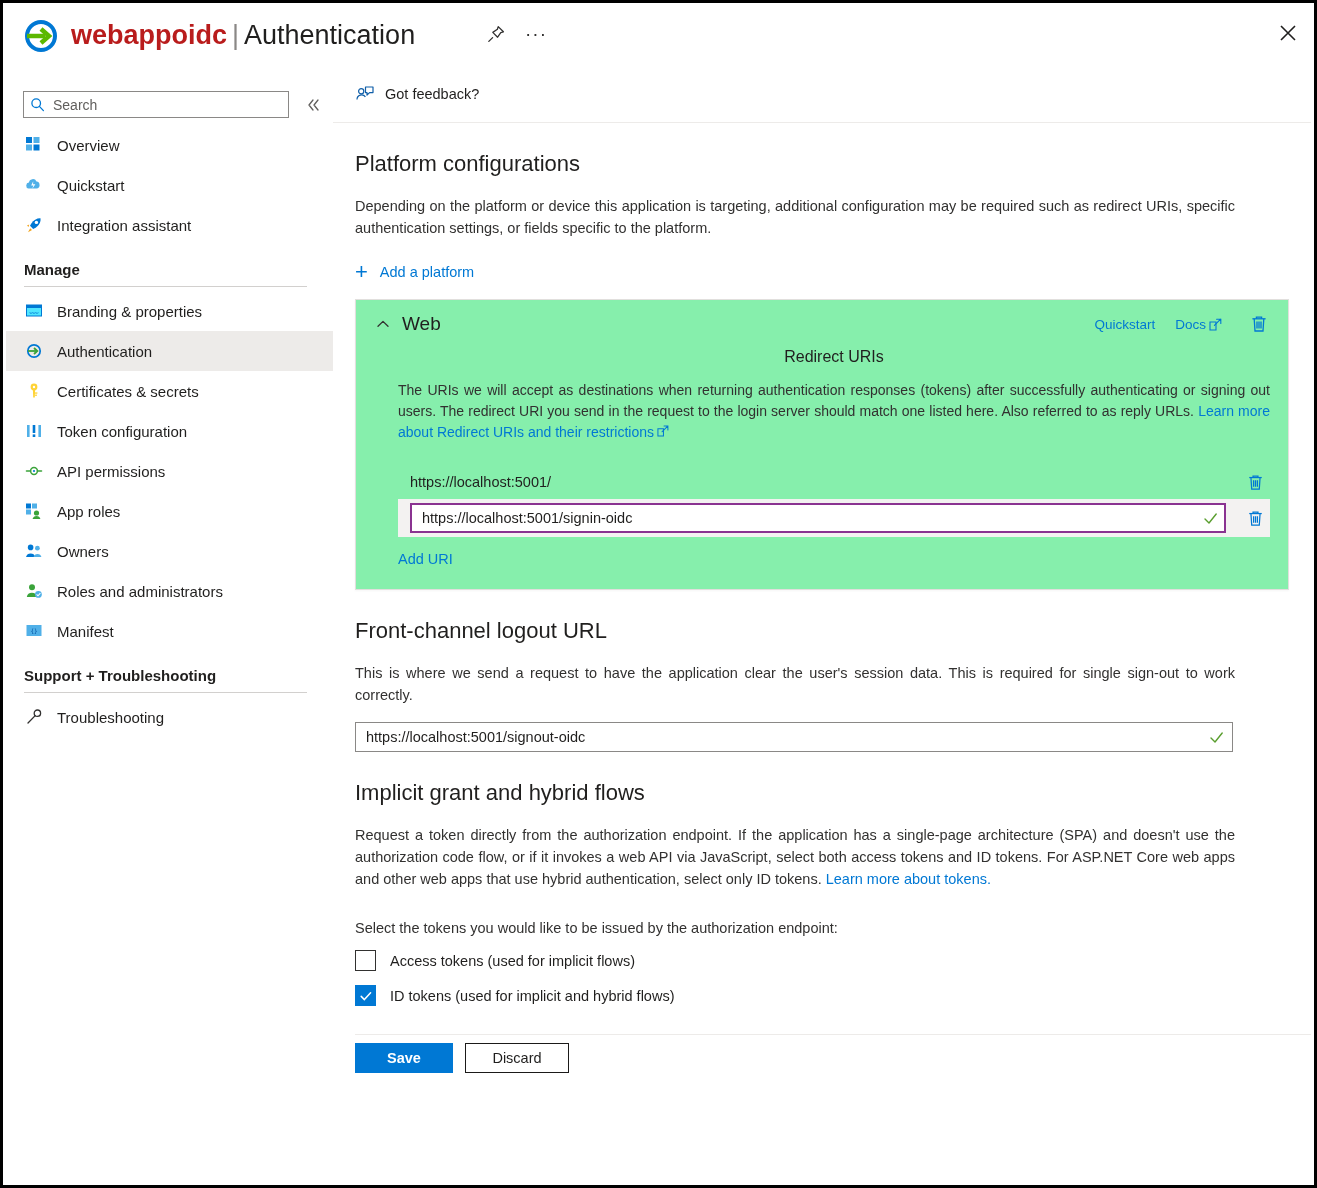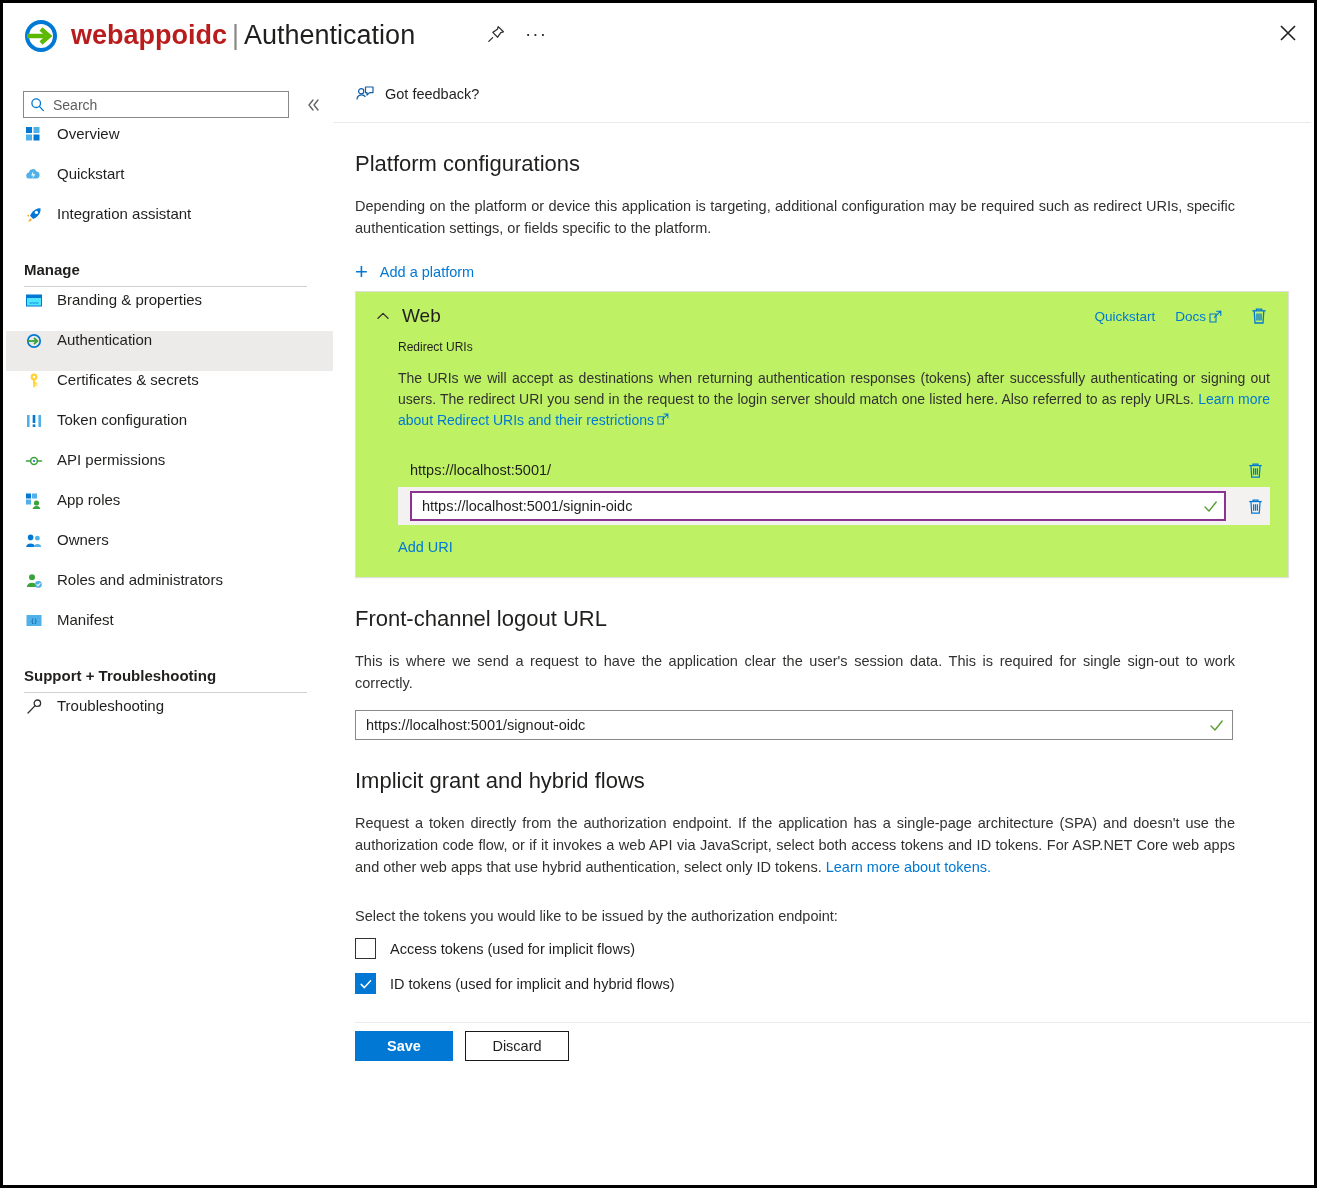--- a/index.html
+++ b/index.html
@@ -93,21 +93,21 @@
   .collapse-btn {
     position: absolute; left: 295px; top: 28px;
     width: 24px; height: 24px;
     display: flex; align-items: center; justify-content: center;
     color: #605e5c; font-size: 16px;
     cursor: pointer;
   }
 
   .nav { margin-top: 16px; }
   .nav-item {
-    display: flex; align-items: flex-start;
+    display: flex; align-items: center;
     height: 40px;
     padding-left: 18px;
     cursor: pointer;
     font-size: 15px;
     color: #201f1e;
   }
   .nav-item.selected { background: #edebe9; }
   .nav-icon {
     flex: 0 0 auto;
     width: 20px; height: 20px;
@@ -175,23 +175,23 @@
     cursor: pointer;
   }
   .add-platform .plus {
     font-size: 22px; font-weight: 300;
     margin-right: 12px; line-height: 1;
     color: #0078d4;
   }
 
   
   .platform-card {
-    margin-top: 8px;
+    margin-top: 16px;
     border: 1px solid #e1dfdd;
-    background: #bef264;
+    background: #86efac;
     position: relative;
     padding: 0 0 22px 0;
     box-shadow: 0 1px 2px rgba(0,0,0,0.04);
   }
   .card-head {
     display: flex; align-items: center;
     height: 48px;
     padding: 0 18px;
     position: relative;
   }
@@ -214,22 +214,23 @@
   }
   .ext-icon { margin-left: 3px; display: inline-flex; }
   .trash-btn {
     width: 26px; height: 26px;
     display: flex; align-items: center; justify-content: center;
     cursor: pointer; margin-left: 4px;
   }
 
   .card-body { padding: 0 18px 0 42px; }
   h3.sub-title {
-    font-size: 12px; font-weight: 400; color: #201f1e;
+    font-size: 16px; font-weight: 400; color: #201f1e;
     margin: 0 0 14px 0;
+    text-align: center;
   }
   p.sub-desc {
     font-size: 14px; line-height: 21px; color: #323130;
     margin: 0; max-width: 890px; text-align: justify;
   }
   a.inline-link { color: #0078d4; text-decoration: none; cursor: pointer; }
 
   .uri-list { margin-top: 22px; }
   .uri-row {
     display: flex; align-items: center;

